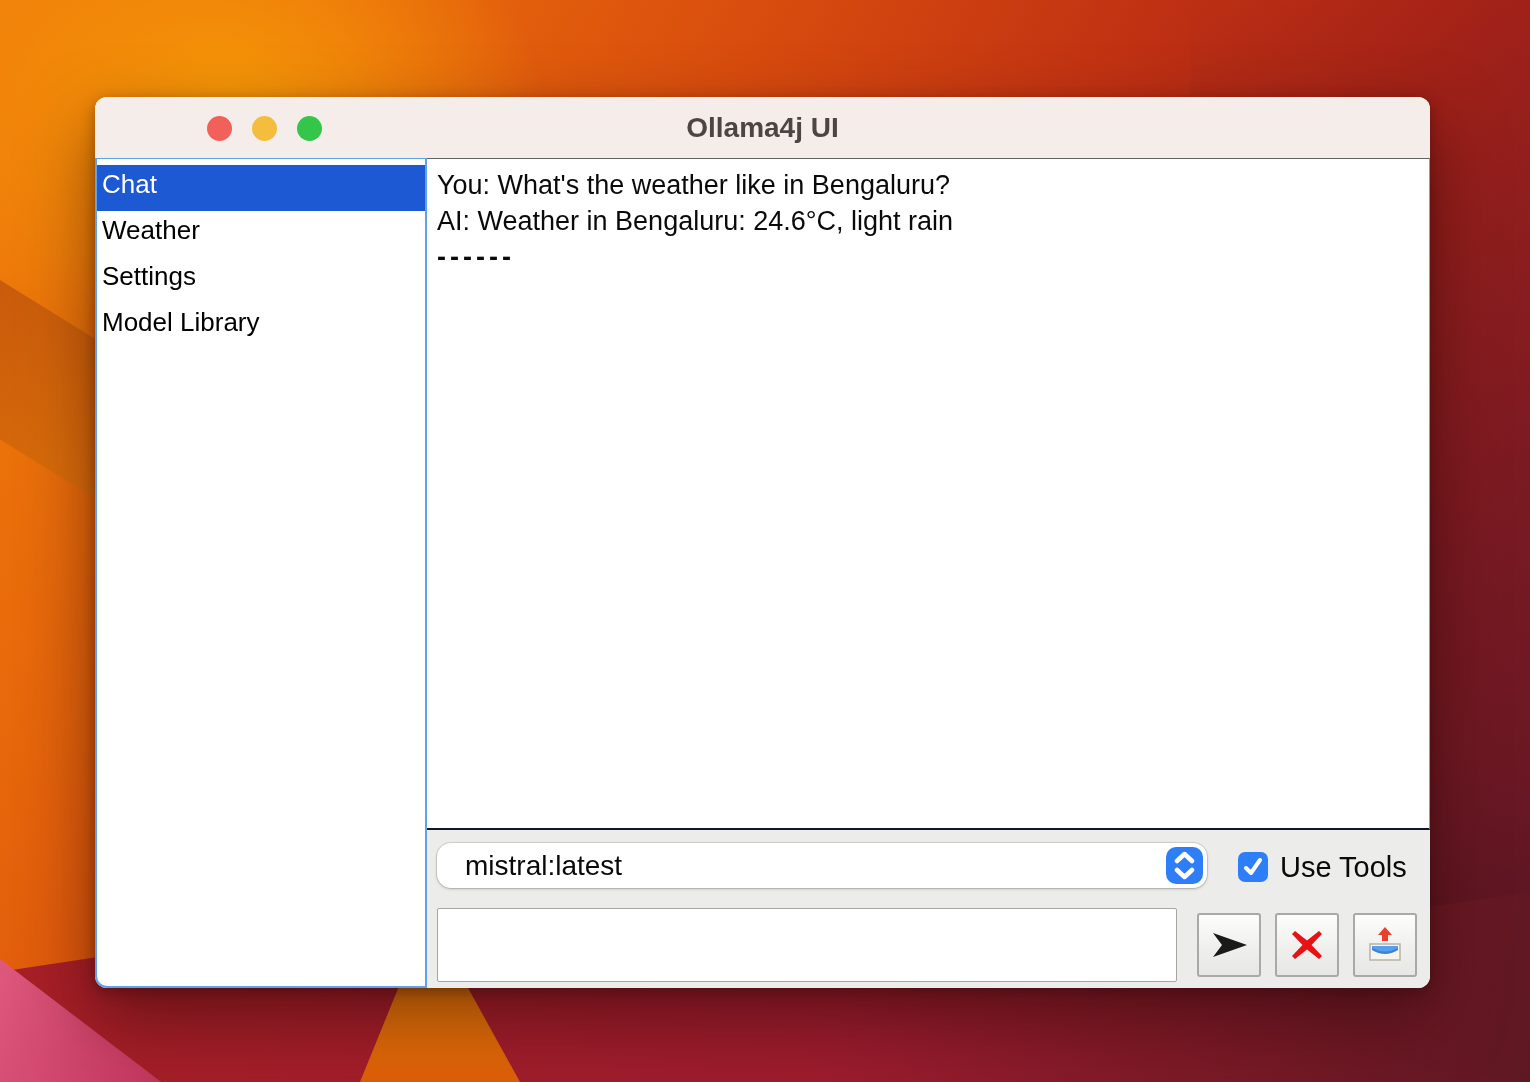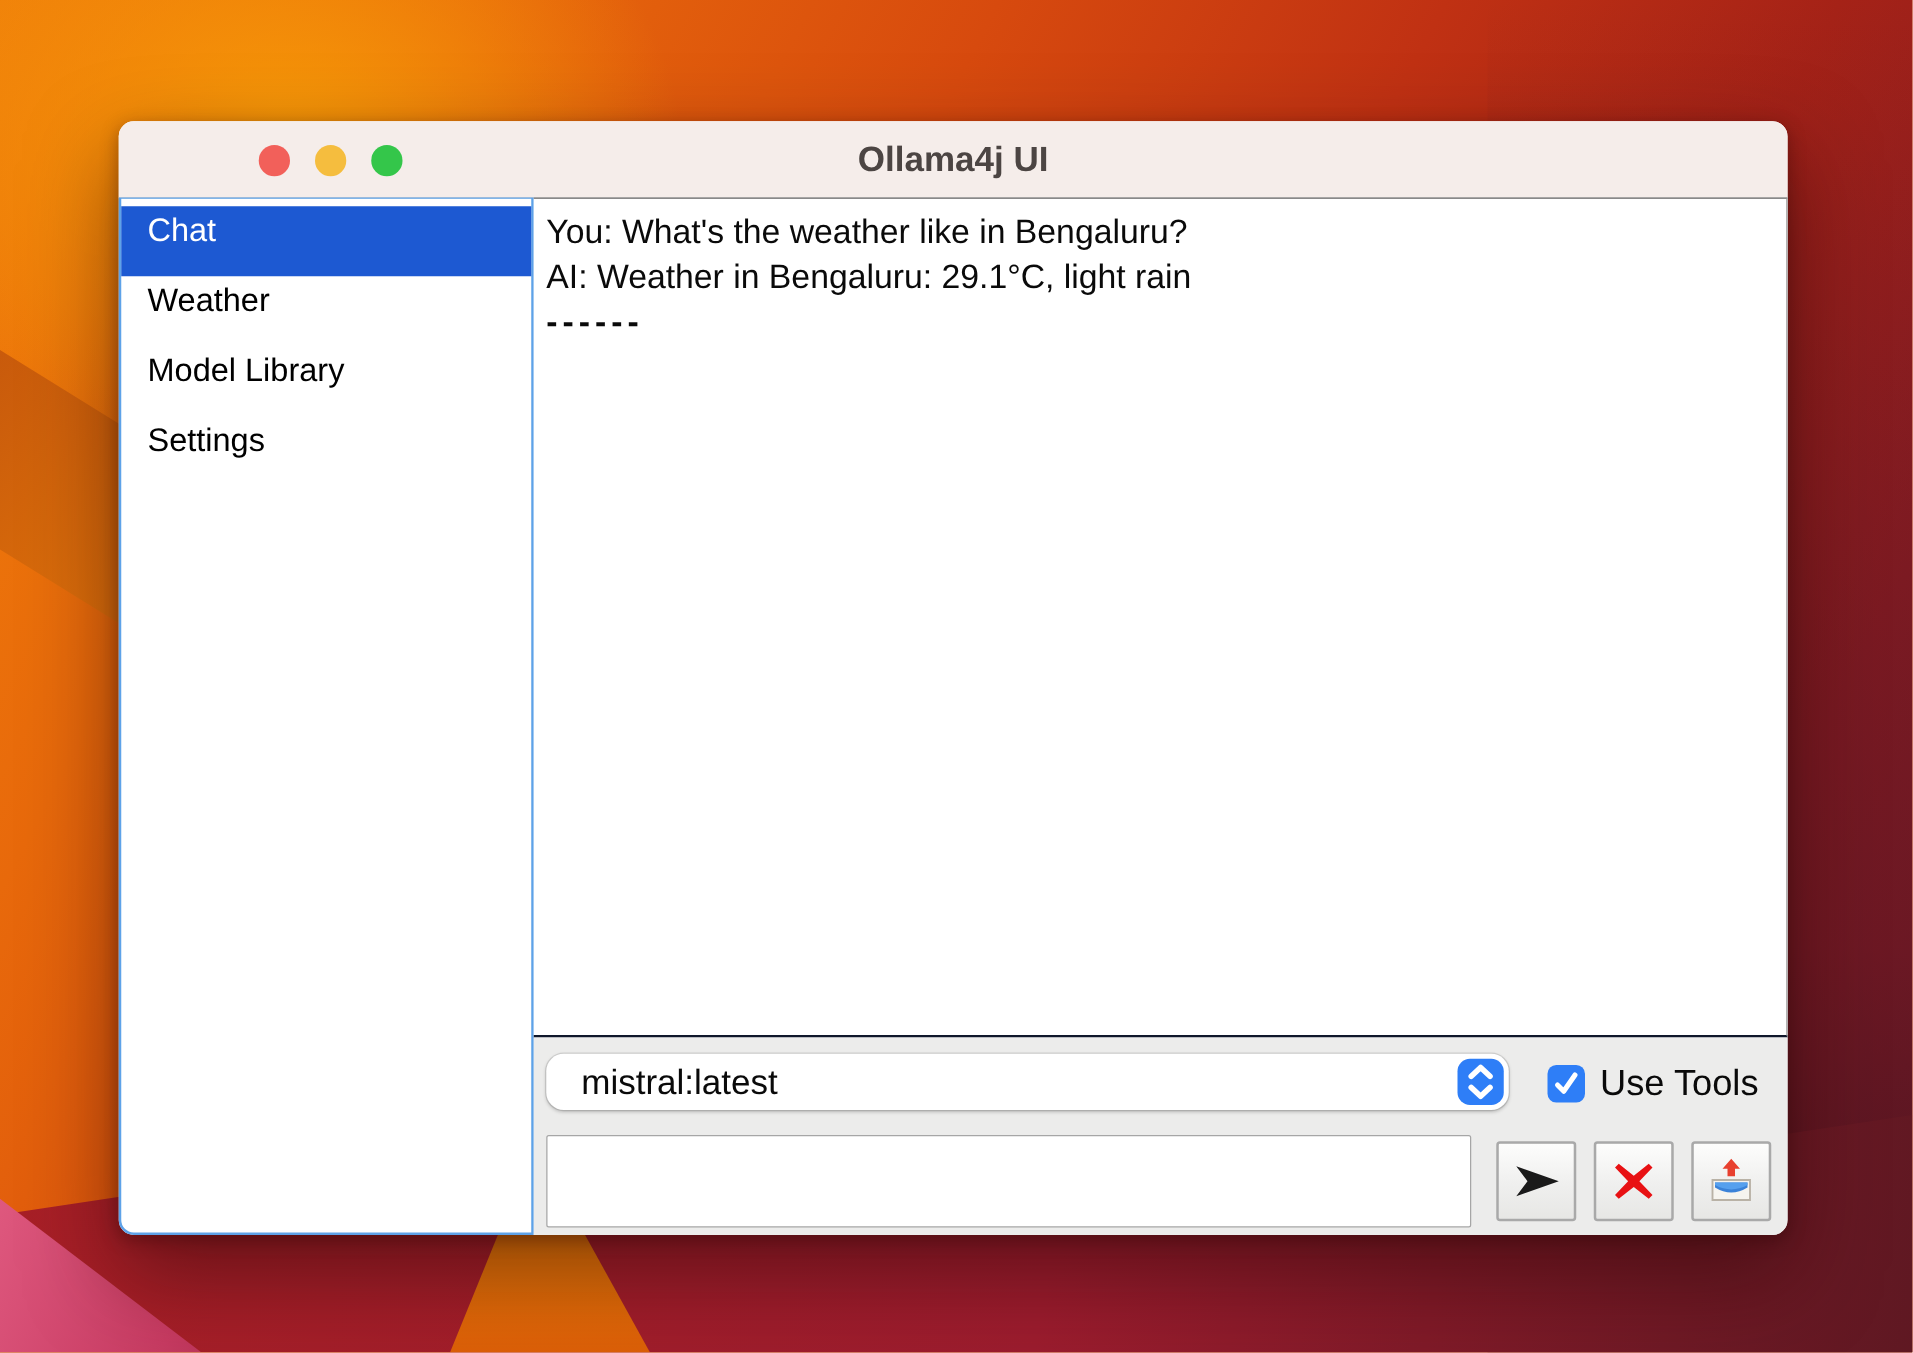--- a/index.html
+++ b/index.html
@@ -40,22 +40,22 @@
   .traffic.yellow{left:157px;background:#f5bd3e;}
   .traffic.green{left:202px;background:#34c64a;}
   .win-title{position:absolute;left:0;right:0;top:0;height:61px;line-height:61px;
     text-align:center;font-size:28px;font-weight:bold;color:#4c4543;}
 
   
   .sidebar{position:absolute;left:0;top:61px;width:332px;bottom:0;
     background:#fff;box-sizing:border-box;
     border:2px solid #5ea2e8;border-top:1px solid #5ea2e8;
     border-radius:0 0 0 12px;padding-top:6px;}
-  .side-item{height:56px;line-height:38px;font-size:26px;color:#000;
-    padding-left:21px;white-space:nowrap;overflow:hidden;}
+  .side-item{height:46px;line-height:38px;font-size:26px;color:#000;
+    padding-left:5px;white-space:nowrap;overflow:hidden;}
   .side-item.selected{background:#1d59d2;color:#fff;}
 
   
   .chat-area{position:absolute;left:332px;top:61px;width:1003px;height:672px;
     background:#fff;box-sizing:border-box;
     border-top:1px solid #636363;border-right:1px solid #9b9b9b;border-bottom:2px solid #0f172a;
     padding:8px 10px;overflow:hidden;}
   .chat-line{font-size:27px;line-height:36px;color:#0a0a0a;white-space:pre-wrap;}
   .chat-line.dashes{letter-spacing:4px;font-weight:bold;}
 
@@ -101,27 +101,27 @@
   <div class="titlebar">
     <div class="traffic red"></div>
     <div class="traffic yellow"></div>
     <div class="traffic green"></div>
     <div class="win-title">Ollama4j UI</div>
   </div>
 
   <div class="sidebar">
     <div class="side-item selected">Chat</div>
     <div class="side-item">Weather</div>
+    <div class="side-item">Settings</div>
     <div class="side-item">Model Library</div>
-    <div class="side-item">Settings</div>
   </div>
 
   <div class="chat-area">
     <div class="chat-line">You: What's the weather like in Bengaluru?</div>
-    <div class="chat-line">AI: Weather in Bengaluru: 29.1°C, light rain</div>
+    <div class="chat-line">AI: Weather in Bengaluru: 24.6°C, light rain</div>
     <div class="chat-line dashes">------</div>
   </div>
 
   <div class="composer">
 
     <div class="model-select">
       <div class="model-value">mistral:latest</div>
       <div class="stepper">
         <svg width="23" height="29" viewBox="0 0 23 29">
           <polyline points="4,10 11.5,3 19,10" fill="none" stroke="#fff" stroke-width="4.5" stroke-linecap="round" stroke-linejoin="round"></polyline>

